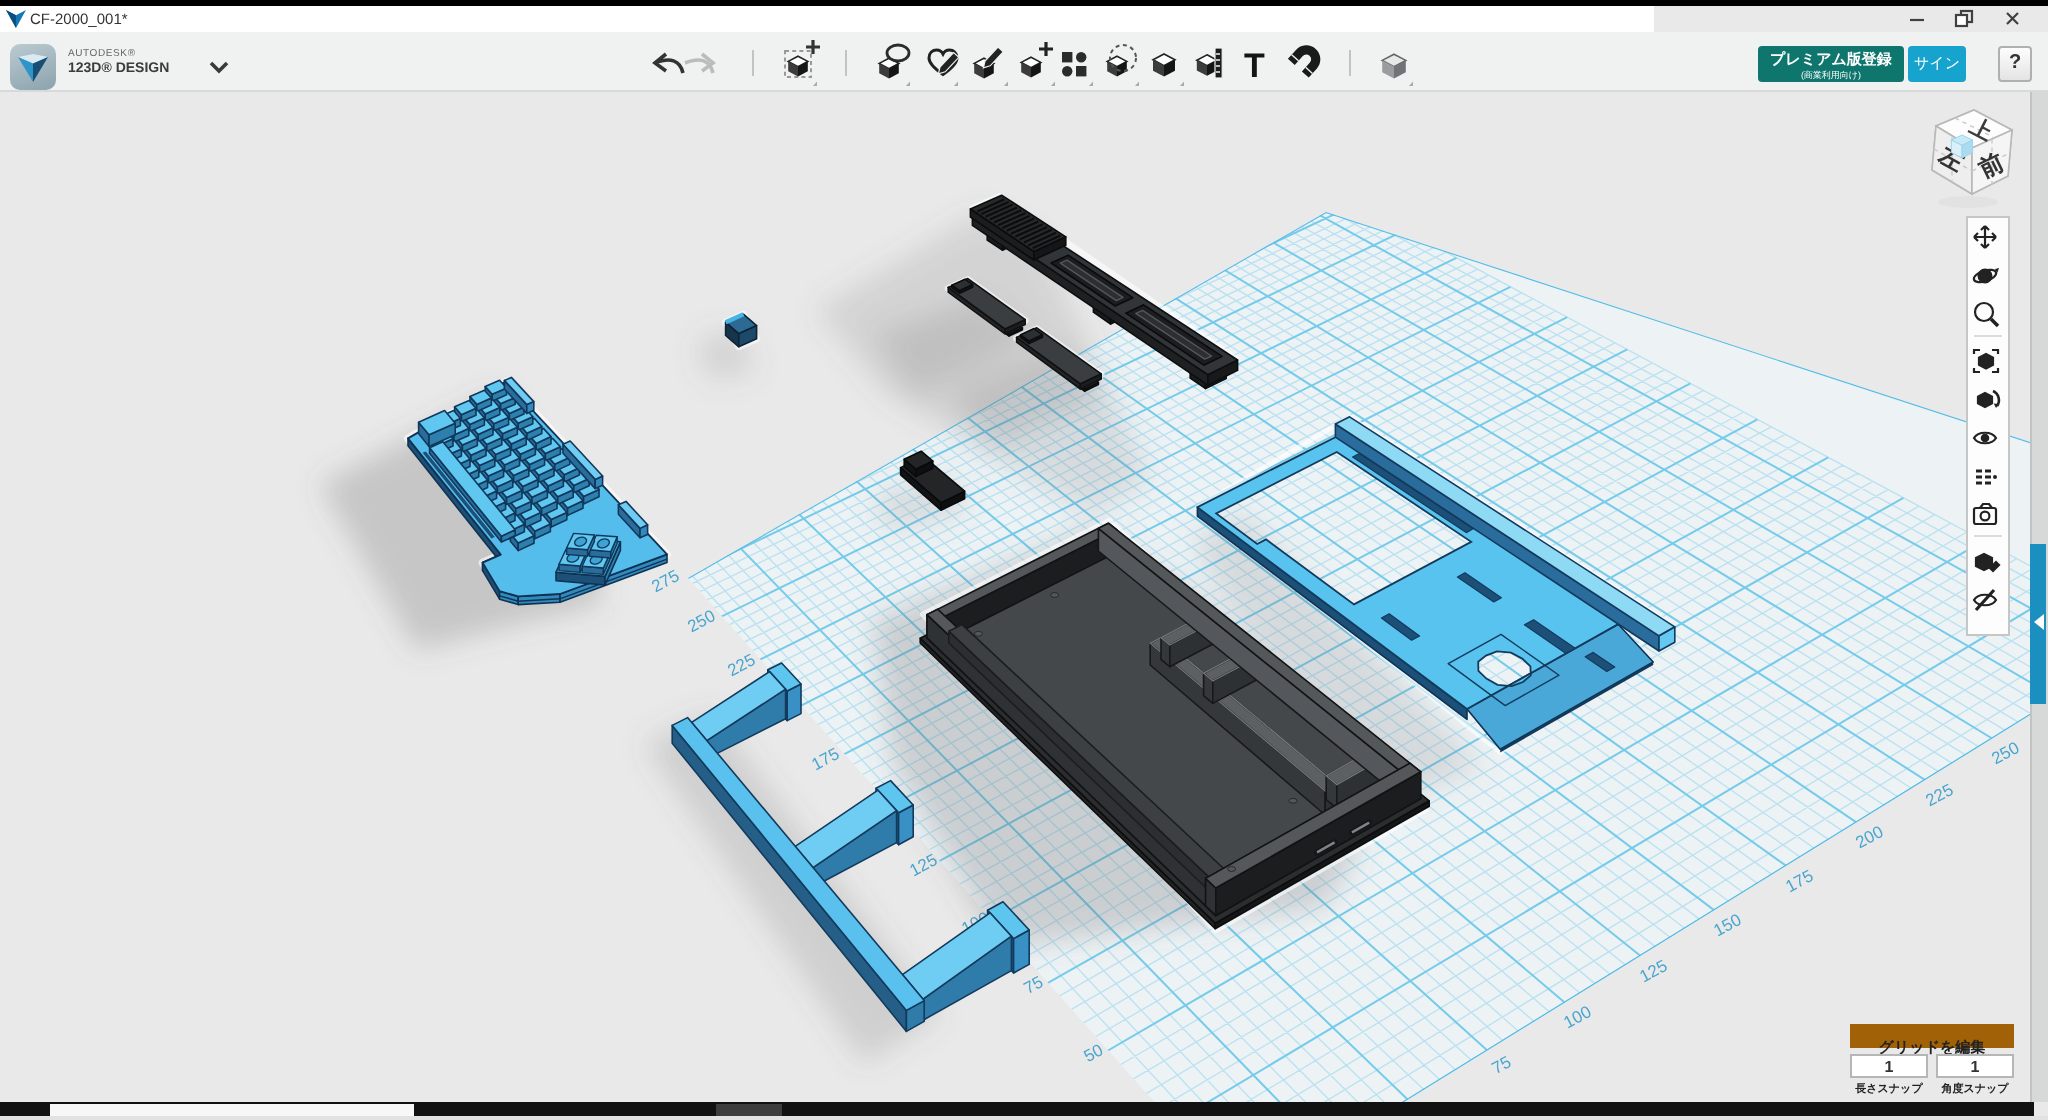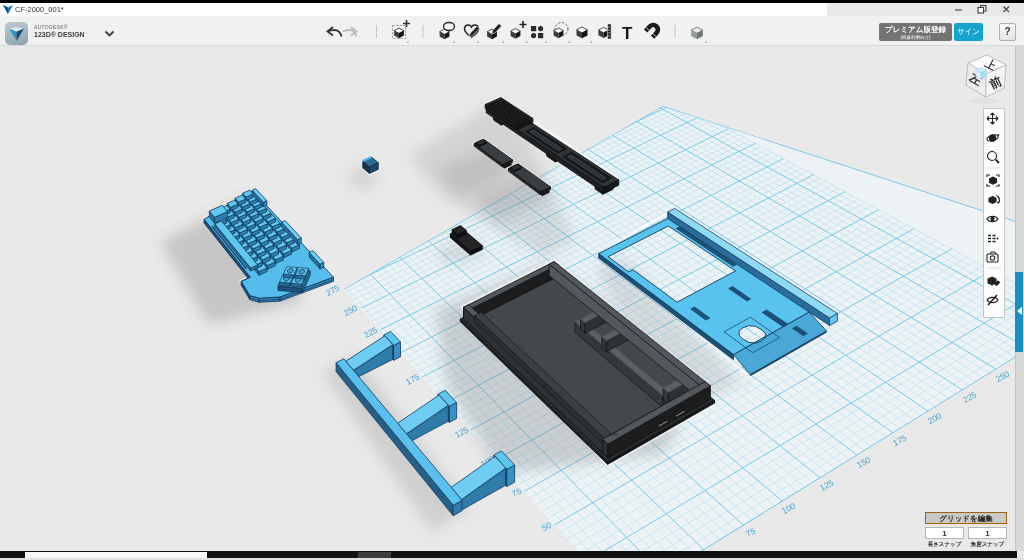--- a/index.html
+++ b/index.html
@@ -89,21 +89,21 @@
         <path d="M453 43l2-2.2v2.2z"></path>
         <path d="M477 43l2-2.2v2.2z"></path>
         <path d="M502 43l2-2.2v2.2z"></path>
         <path d="M525.5 43l2-2.2v2.2z"></path>
         <path d="M544.5 43l2-2.2v2.2z"></path>
         <path d="M567.5 43l2-2.2v2.2z"></path>
         <path d="M590 43l2-2.2v2.2z"></path>
         <path d="M704.5 43l2-2.2v2.2z"></path>
       </g>
     </svg>
- <div class="abs" style="left:879px;top:7px;width:73px;height:18px;background:#737373;border-radius:2px;color:#fff;text-align:center">
+ <div class="abs" style="left:879px;top:7px;width:73px;height:18px;background:#0f766e;border-radius:2px;color:#fff;text-align:center">
    <div style="font-size:7.5px;font-weight:bold;margin-top:2px">プレミアム版登録</div>
    <div style="font-size:4.5px">(商業利用向け)</div>
  </div>
  <div class="abs" style="left:954px;top:7px;width:29px;height:18px;background:#16a3cd;border-radius:2px;color:#fff;text-align:center;font-size:7.5px;font-weight:normal;line-height:18px">サインイン</div>
  <div class="abs" style="left:999px;top:7px;width:17px;height:18px;background:linear-gradient(#fdfdfd,#e4e4e4);border:1px solid #b0b0b0;border-radius:2px;text-align:center;font-size:10px;font-weight:bold;color:#333;line-height:16px">?</div>
 </div>
 <svg width="1015" height="505" viewBox="0 46 1015 505" style="position:absolute;left:0;top:46px">
     <defs>
       <filter id="soft" x="-30%" y="-30%" width="160%" height="160%">
         <feGaussianBlur stdDeviation="7"></feGaussianBlur>
@@ -557,21 +557,21 @@
       <path d="M6 3l4 2v4l-4 2l-4-2V5Z" fill="#222"></path>
       <path d="M9 10l3-3l1.5 1.5l-3 3z" fill="#222"></path>
     </g>
     <g transform="translate(3,185)" stroke="#222" fill="none" stroke-width="1.1">
       <path d="M1 7c2-3.5 9-3.5 11 0c-2 3.5-9 3.5-11 0z"></path>
       <path d="M2 12L11 2" stroke-width="1.6"></path>
     </g>
     <path d="M4 60h14M4 160h14" stroke="#dddddd"></path>
   </svg>
 
-<div class="abs" style="left:925px;top:512px;width:82px;height:12px;background:#c9c9c9;border:1px solid #a16207;text-align:center;font-size:7.5px;font-weight:bold;color:#222;line-height:11px">グリッドを編集</div>
+<div class="abs" style="left:925px;top:512px;width:82px;height:12px;background:#c9c9c9;border:6px solid #a16207;text-align:center;font-size:7.5px;font-weight:bold;color:#222;line-height:11px">グリッドを編集</div>
 <div class="abs" style="left:925px;top:527px;width:39px;height:12px;background:#fff;border:1px solid #b5b7b7;text-align:center;font-size:8px;font-weight:bold;color:#333;line-height:11px">1</div>
 <div class="abs" style="left:968px;top:527px;width:39px;height:12px;background:#fff;border:1px solid #b5b7b7;text-align:center;font-size:8px;font-weight:bold;color:#333;line-height:11px">1</div>
 <div class="abs" style="left:925px;top:541px;width:39px;height:7px;text-align:center;font-size:5.5px;font-weight:bold;color:#222">長さスナップ</div>
 <div class="abs" style="left:968px;top:541px;width:39px;height:7px;text-align:center;font-size:5.5px;font-weight:bold;color:#222">角度スナップ</div>
 
 <div class="abs" style="left:0;top:551px;width:1017px;height:7px;background:#111"></div>
 <div class="abs" style="left:25px;top:551.5px;width:182px;height:6px;background:#f7f7f7"></div>
 <div class="abs" style="left:358px;top:551.5px;width:33px;height:6px;background:#3c3c3c"></div>
 <div class="abs" style="left:0;top:558px;width:1024px;height:2px;background:#e2e2e2"></div>
 </body></html>

